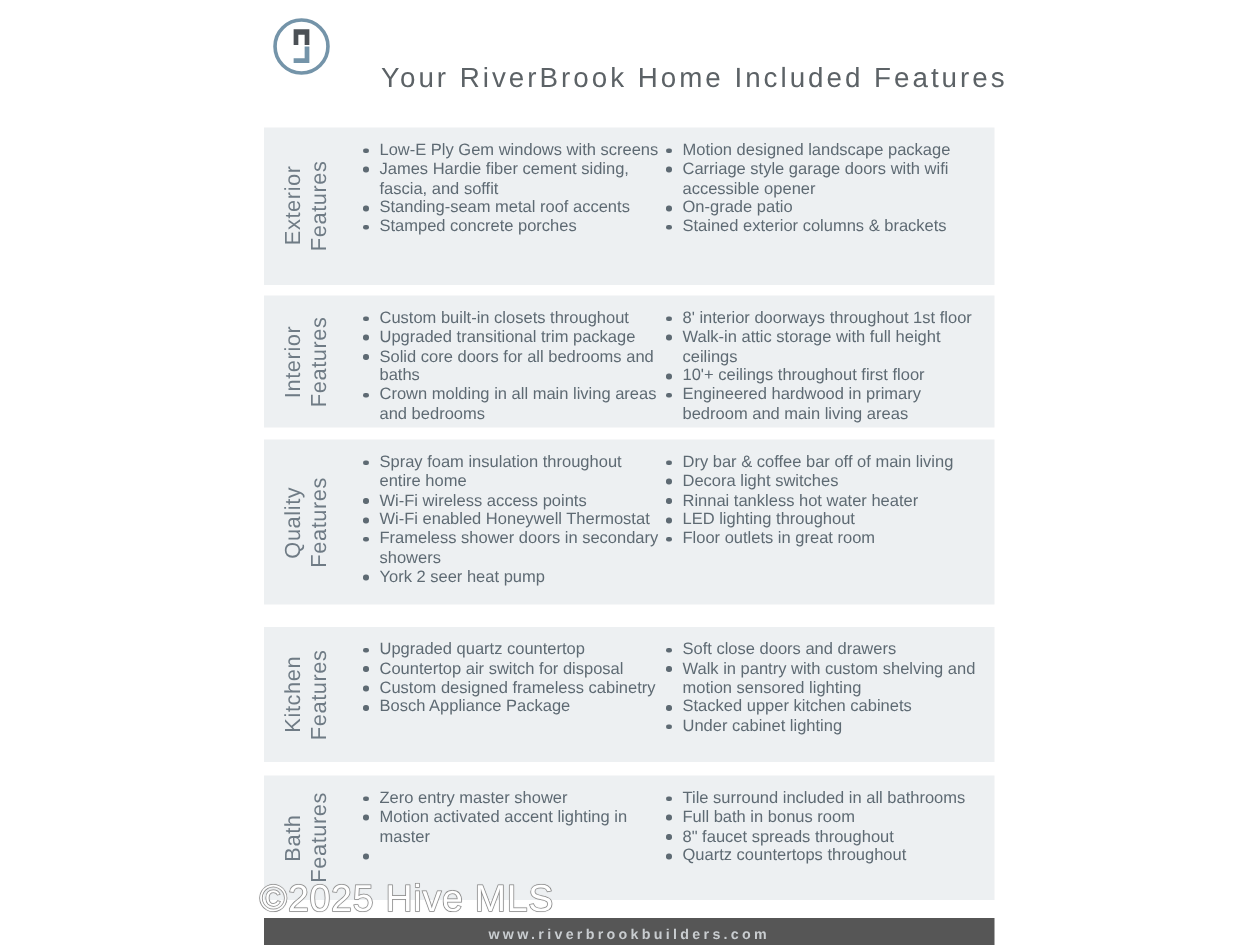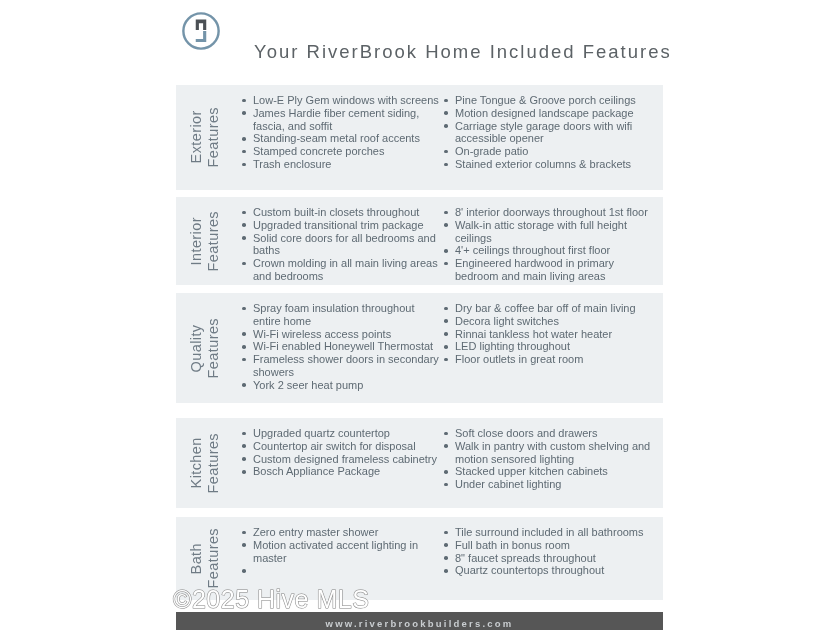--- a/index.html
+++ b/index.html
@@ -76,24 +76,22 @@
     <div class="vlabel-wrap">
       <div class="vlabel">Exterior
 Features</div>
     </div>
     <ul class="features col-left">
         <li><span class="bullet"></span><span class="txt">Low-E Ply Gem windows with screens</span></li>
         <li><span class="bullet"></span><span class="txt">James Hardie fiber cement siding,
 fascia, and soffit</span></li>
         <li><span class="bullet"></span><span class="txt">Standing-seam metal roof accents</span></li>
         <li><span class="bullet"></span><span class="txt">Stamped concrete porches</span></li>
-        <li><span class="bullet"></span><span class="txt">Trash enclosure</span></li>
       </ul>
     <ul class="features col-right">
-        <li><span class="bullet"></span><span class="txt">Pine Tongue &amp; Groove porch ceilings</span></li>
         <li><span class="bullet"></span><span class="txt">Motion designed landscape package</span></li>
         <li><span class="bullet"></span><span class="txt">Carriage style garage doors with wifi
 accessible opener</span></li>
         <li><span class="bullet"></span><span class="txt">On-grade patio</span></li>
         <li><span class="bullet"></span><span class="txt">Stained exterior columns &amp; brackets</span></li>
       </ul>
   </div>
 
   <div class="section sec-1">
     <div class="vlabel-wrap">
@@ -105,21 +103,21 @@
         <li><span class="bullet"></span><span class="txt">Upgraded transitional trim package</span></li>
         <li><span class="bullet"></span><span class="txt">Solid core doors for all bedrooms and
 baths</span></li>
         <li><span class="bullet"></span><span class="txt">Crown molding in all main living areas
 and bedrooms</span></li>
       </ul>
     <ul class="features col-right">
         <li><span class="bullet"></span><span class="txt">8' interior doorways throughout 1st floor</span></li>
         <li><span class="bullet"></span><span class="txt">Walk-in attic storage with full height
 ceilings</span></li>
-        <li><span class="bullet"></span><span class="txt">4'+ ceilings throughout first floor</span></li>
+        <li><span class="bullet"></span><span class="txt">10'+ ceilings throughout first floor</span></li>
         <li><span class="bullet"></span><span class="txt">Engineered hardwood in primary
 bedroom and main living areas</span></li>
       </ul>
   </div>
 
   <div class="section sec-2">
     <div class="vlabel-wrap">
       <div class="vlabel">Quality
 Features</div>
     </div>

